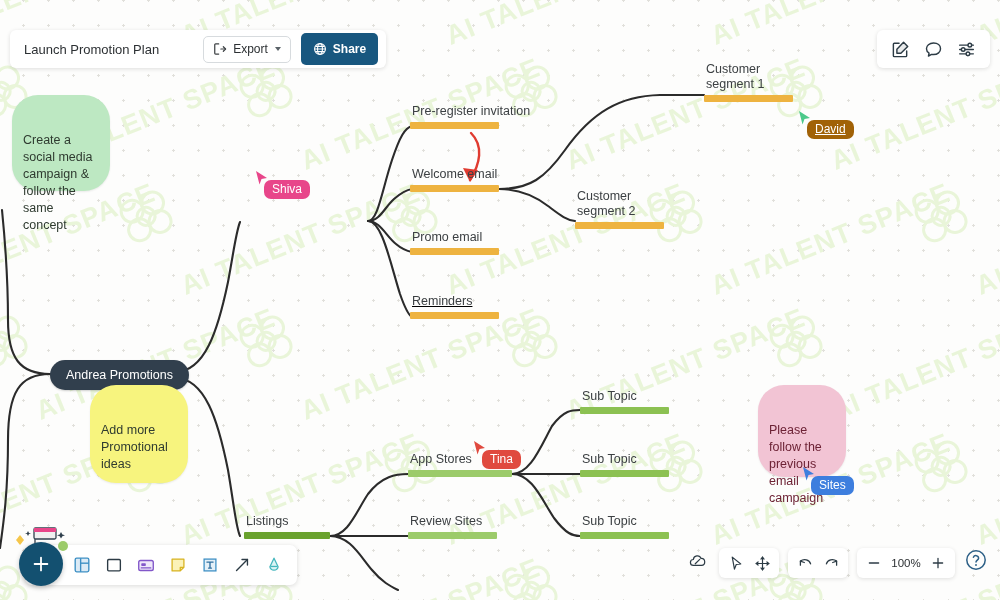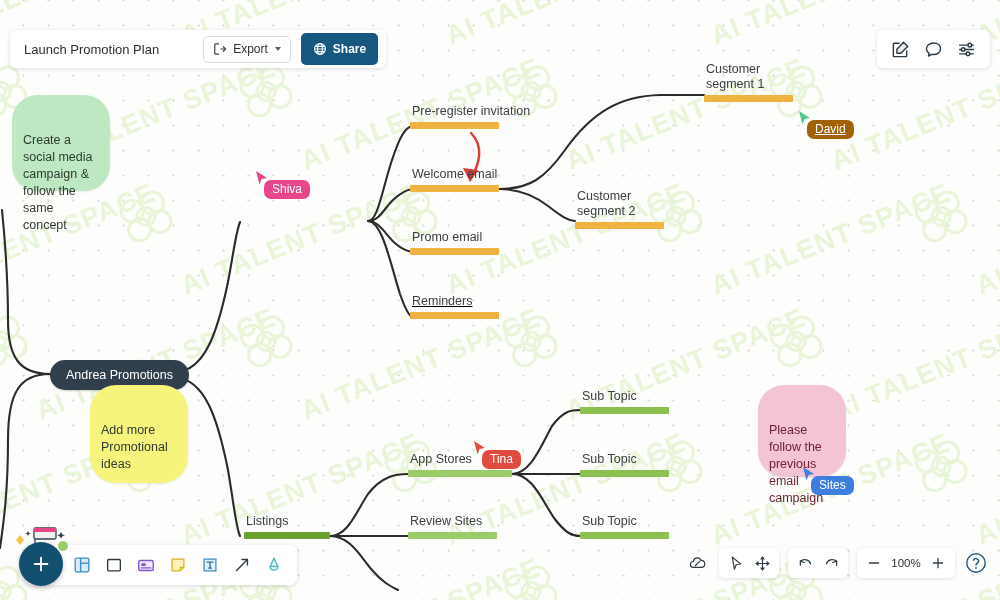--- a/index.html
+++ b/index.html
@@ -153,21 +153,21 @@
     background: #135070; color: #fff;
     display: flex; align-items: center; justify-content: center;
     cursor: pointer; box-shadow: 0 2px 5px rgba(0,0,0,.22);
     font-size: 0;
   }
   .confetti { position: absolute; left: 8px; bottom: 30px; z-index: 11; width: 80px; height: 44px; }
 
   
   .bottomright {
     position: absolute; right: 12px; bottom: 22px; z-index: 10;
-    display: flex; align-items: center; gap: 9px;
+    display: flex; align-items: flex-start; gap: 9px;
   }
   .br-group {
     display: flex; align-items: center; gap: 4px;
     background: #fff; border-radius: 6px;
     box-shadow: 0 1px 4px rgba(0,0,0,.12);
     padding: 4px 6px;
   }
   .br-flat { display: flex; align-items: center; padding: 4px 3px; }
   .br-btn { width: 22px; height: 22px; display: flex; align-items: center; justify-content: center; cursor: pointer; border-radius: 4px; }
   .zoomlevel { font-size: 11.5px; color: #2c3033; min-width: 34px; text-align: center; cursor: pointer; }

